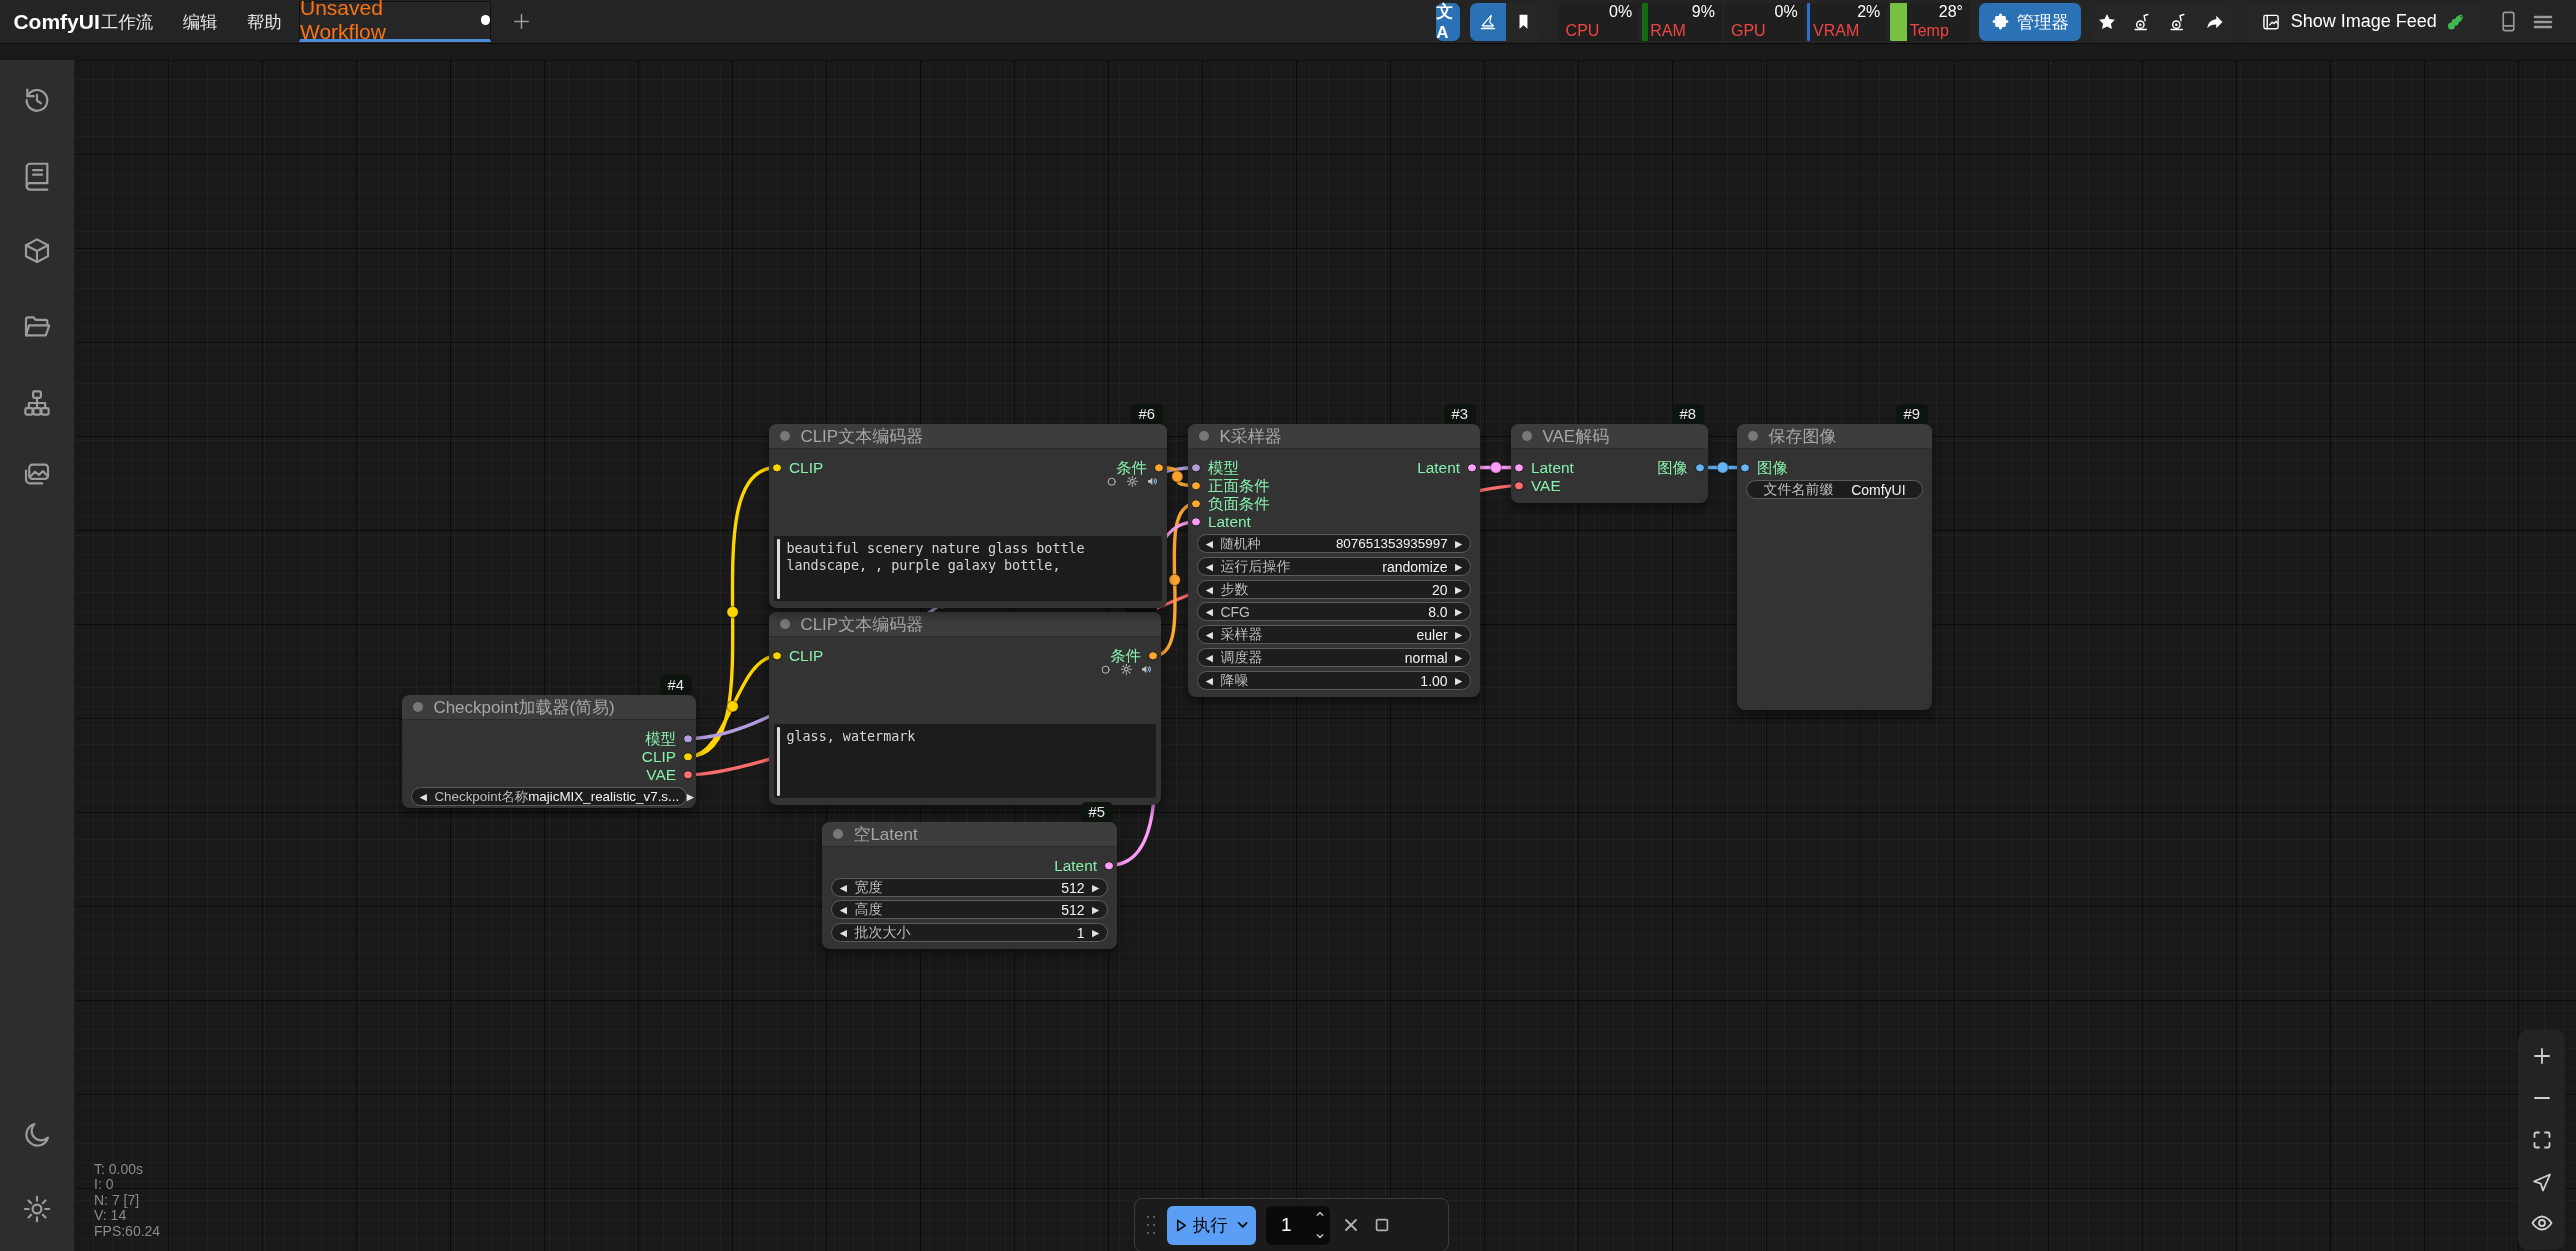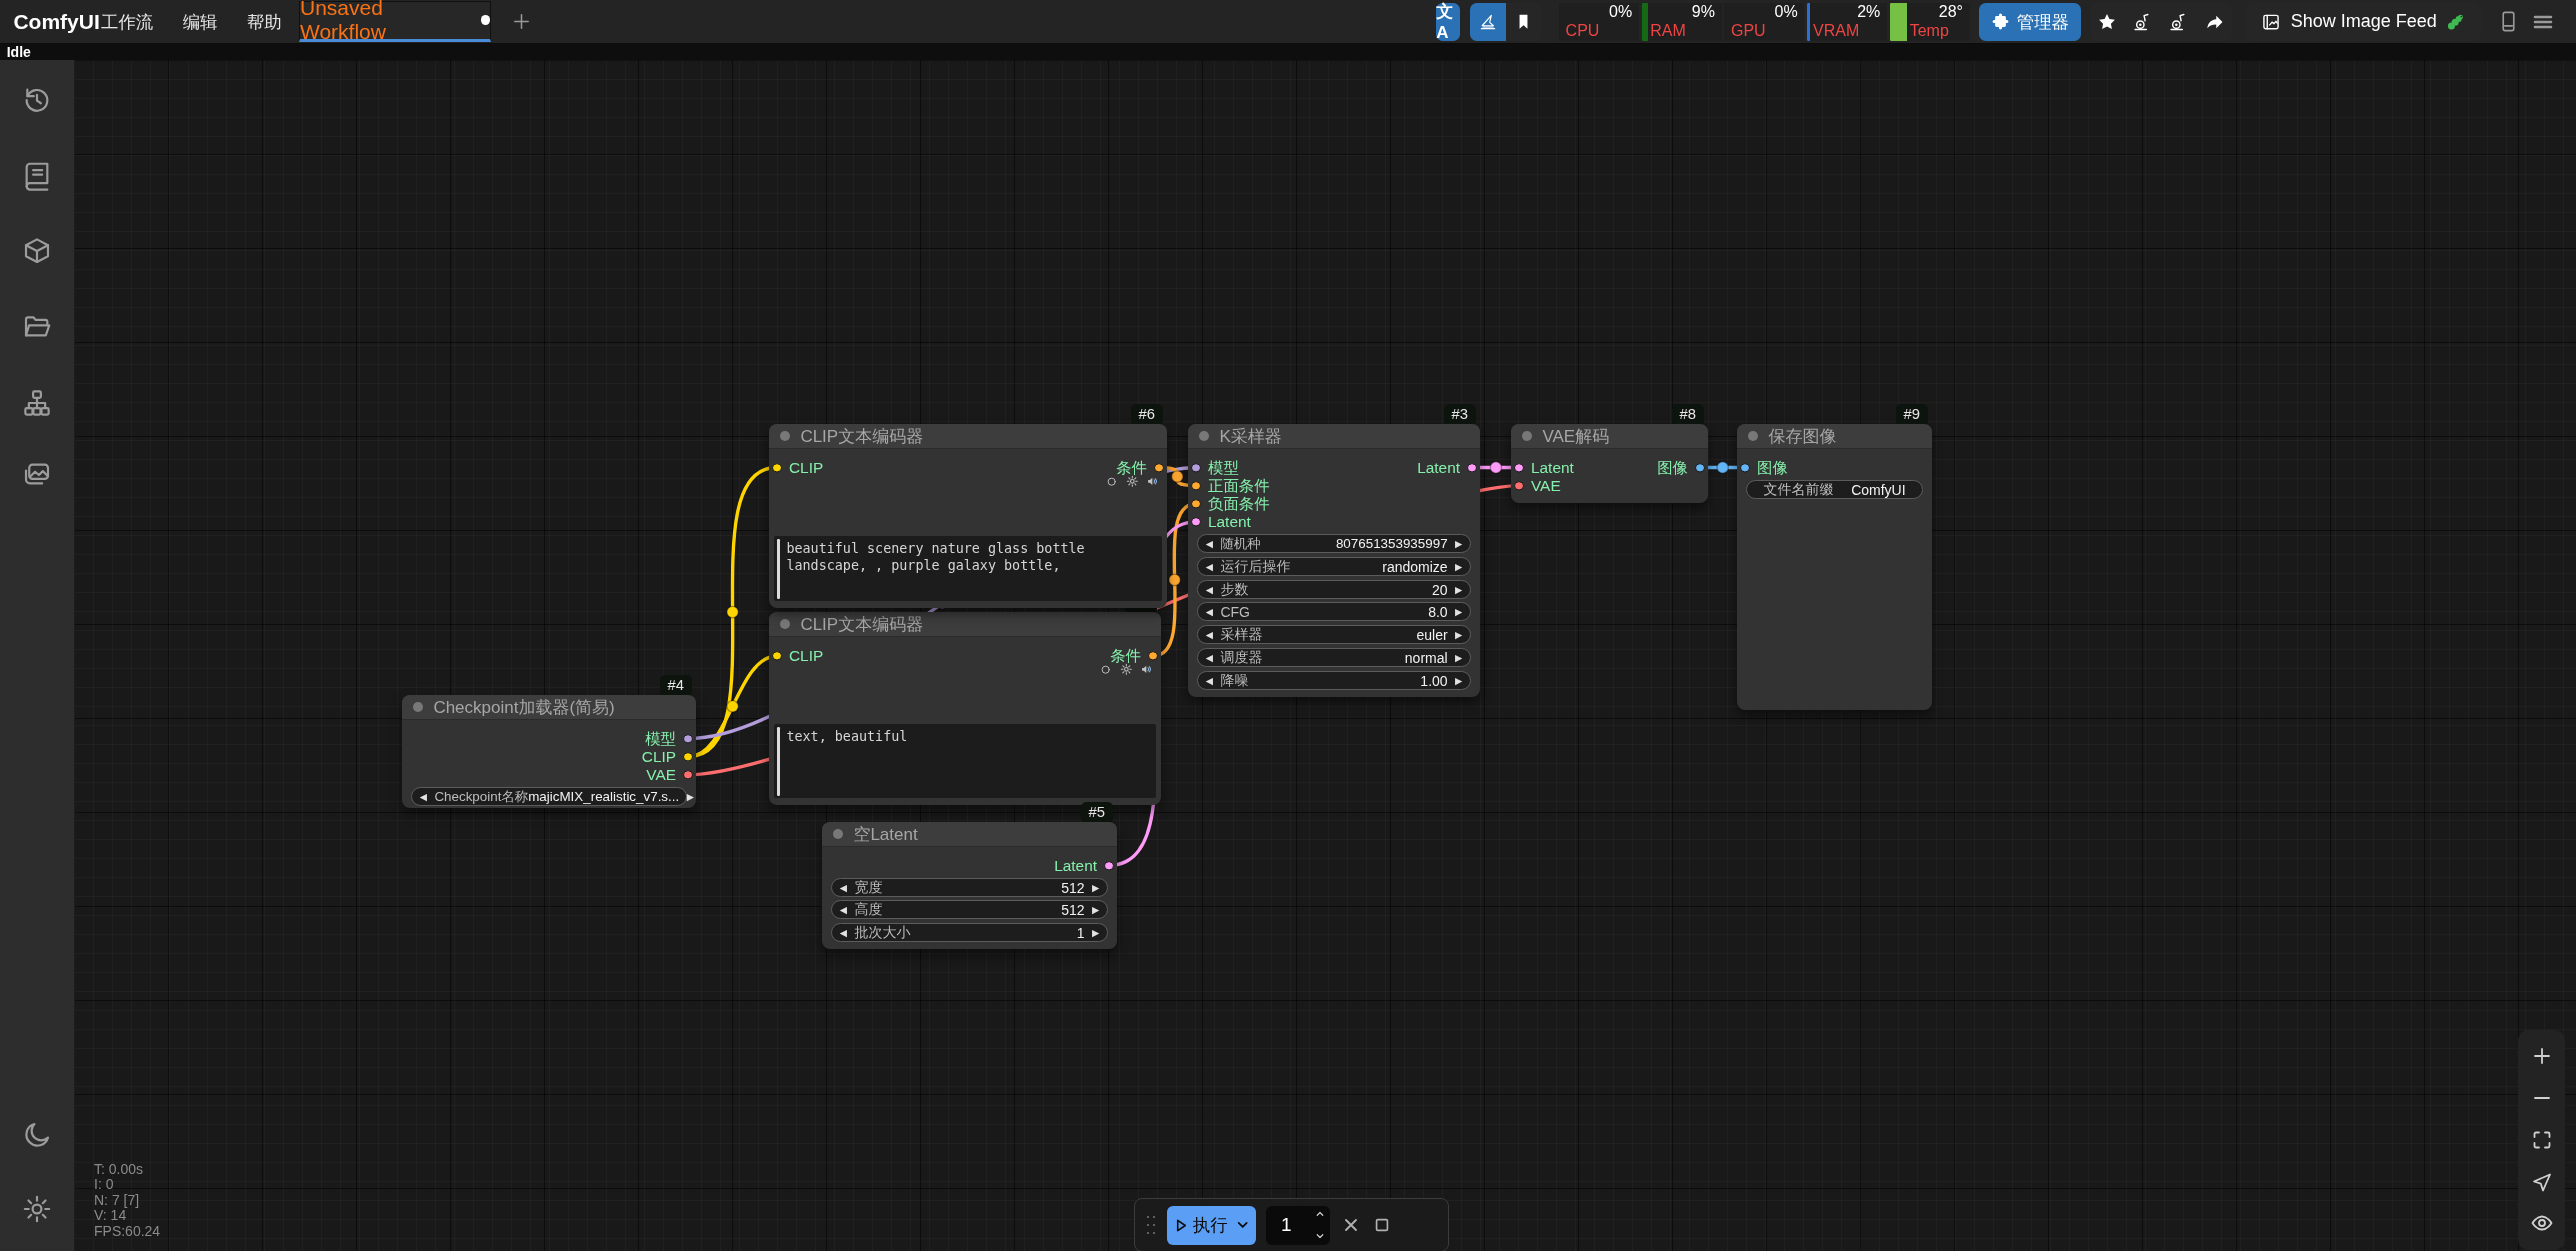--- a/index.html
+++ b/index.html
@@ -138,21 +138,21 @@
           </svg>
           <svg viewBox="0 0 24 24" width="12.7" height="12.7" fill="none" stroke="currentColor" stroke-width="2" stroke-linecap="round" stroke-linejoin="round" class="ic">
             <circle cx="12" cy="12" r="3.4"></circle>
             <path d="M12 2.6v3M12 18.4v3M2.6 12h3M18.4 12h3M5.4 5.4l2.1 2.1M16.5 16.5l2.1 2.1M18.6 5.4l-2.1 2.1M7.5 16.5l-2.1 2.1"></path>
           </svg>
           <svg viewBox="0 0 24 24" width="12.7" height="12.7" fill="none" stroke="currentColor" stroke-width="2" stroke-linecap="round" stroke-linejoin="round" class="ic">
             <path fill="currentColor" stroke="none" d="M4 9.5v5h3.2L12 19V5L7.2 9.5z"></path>
             <path d="M15 9.2a3.6 3.6 0 0 1 0 5.6M17.4 7a7.2 7.2 0 0 1 0 10" stroke="#8fb7e3"></path>
           </svg>
         </div>
-        <div class="node-textarea" style="top: 64px; bottom: 6.7px;">text, beautiful</div>
+        <div class="node-textarea" style="top: 64px; bottom: 6.7px;">glass, watermark</div>
       </div>
       <div class="node" style="left: 769px; top: 424px; width: 398px; height: 184px;">
         <div class="badge">#6</div>
         <div class="node-header">
           <span class="node-title-dot"></span>
           <span class="node-title">CLIP文本编码器</span>
         </div>
         <div class="port-row" style="top: 35px;">
           <span class="port-dot" style="left:3.4px;background:#FFD500"></span>
           <span class="port-label" style="left:20px">CLIP</span>
@@ -465,23 +465,20 @@
           </svg>
         </div>
       <div class="ghost-icon" id="burger-btn">
           <svg viewBox="0 0 24 24" width="24" height="24" fill="none" stroke="currentColor" stroke-width="2.4" stroke-linecap="round" stroke-linejoin="round" class="ic">
             <path d="M4 7h16M4 12h16M4 17h16" stroke-width="2.6"></path>
           </svg>
         </div>
     </div>
   </div>
 
-  <div class="statusbar">
-    <span>Idle</span>
-  </div>
 
   <div class="sidebar" id="sidebar">
       <div class="sb-icon" style="top: 40px;">
         <svg viewBox="0 0 24 24" width="31" height="31" fill="none" stroke="currentColor" stroke-width="1.7" stroke-linecap="round" stroke-linejoin="round" class="ic">
           <path d="M4.5 4v5h5"></path>
           <path d="M4.7 9A8 8 0 1 1 4 12"></path>
           <path d="M12 8v4.5l3 2"></path>
         </svg>
       </div>
       <div class="sb-icon" style="top: 116px;">

